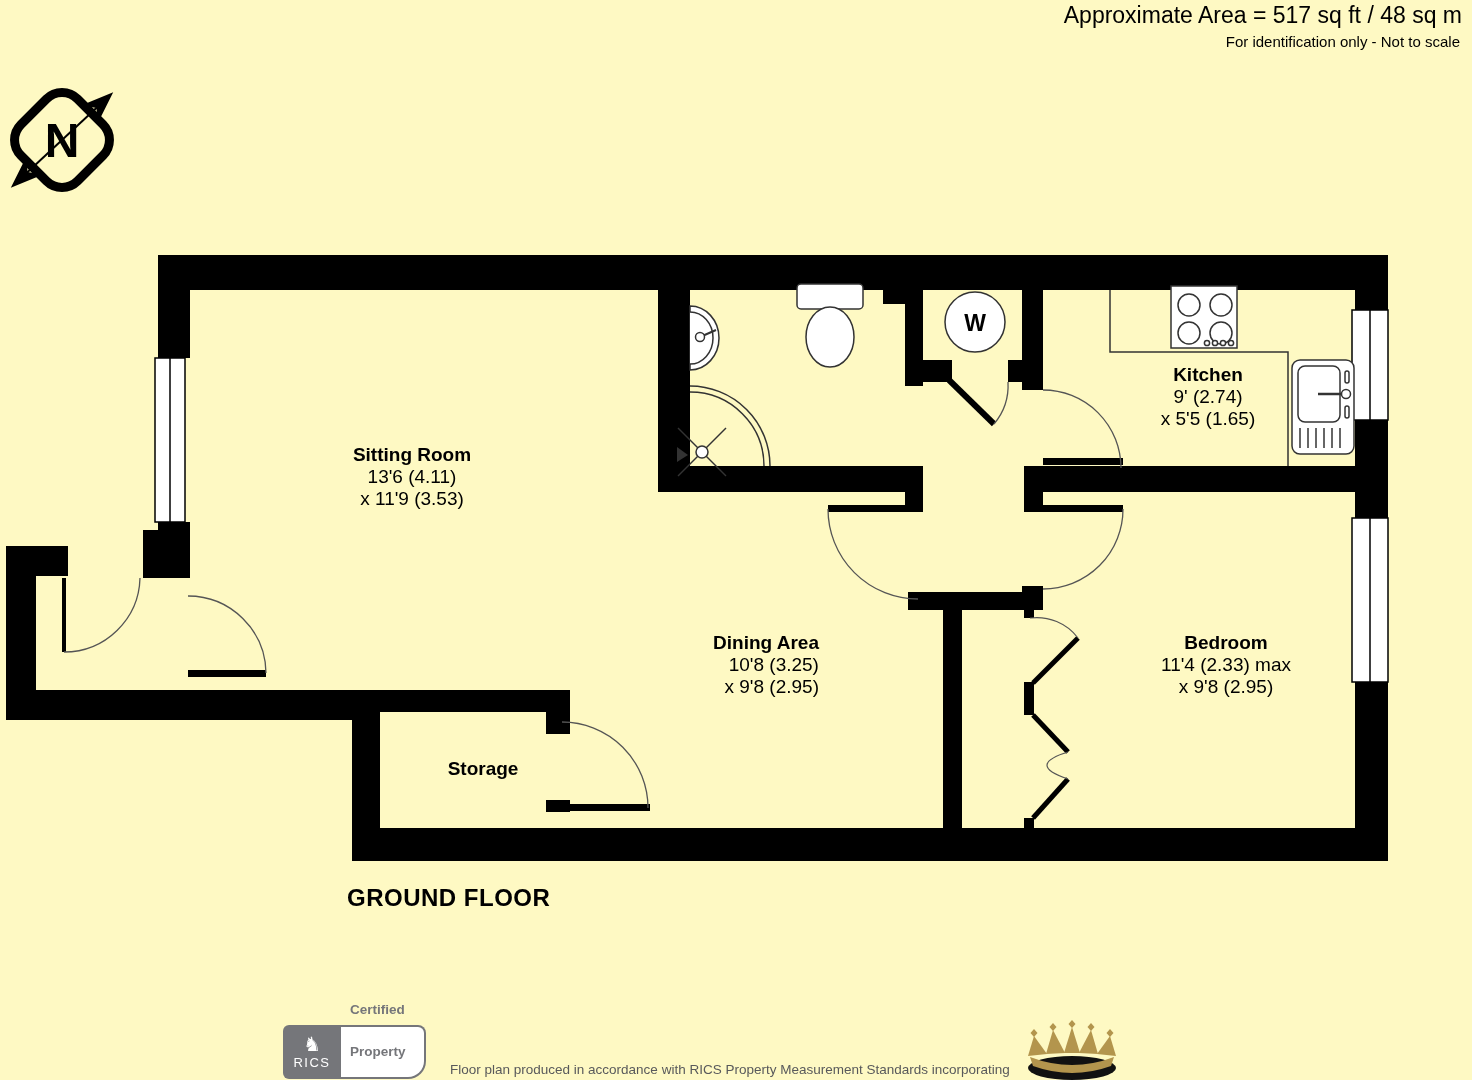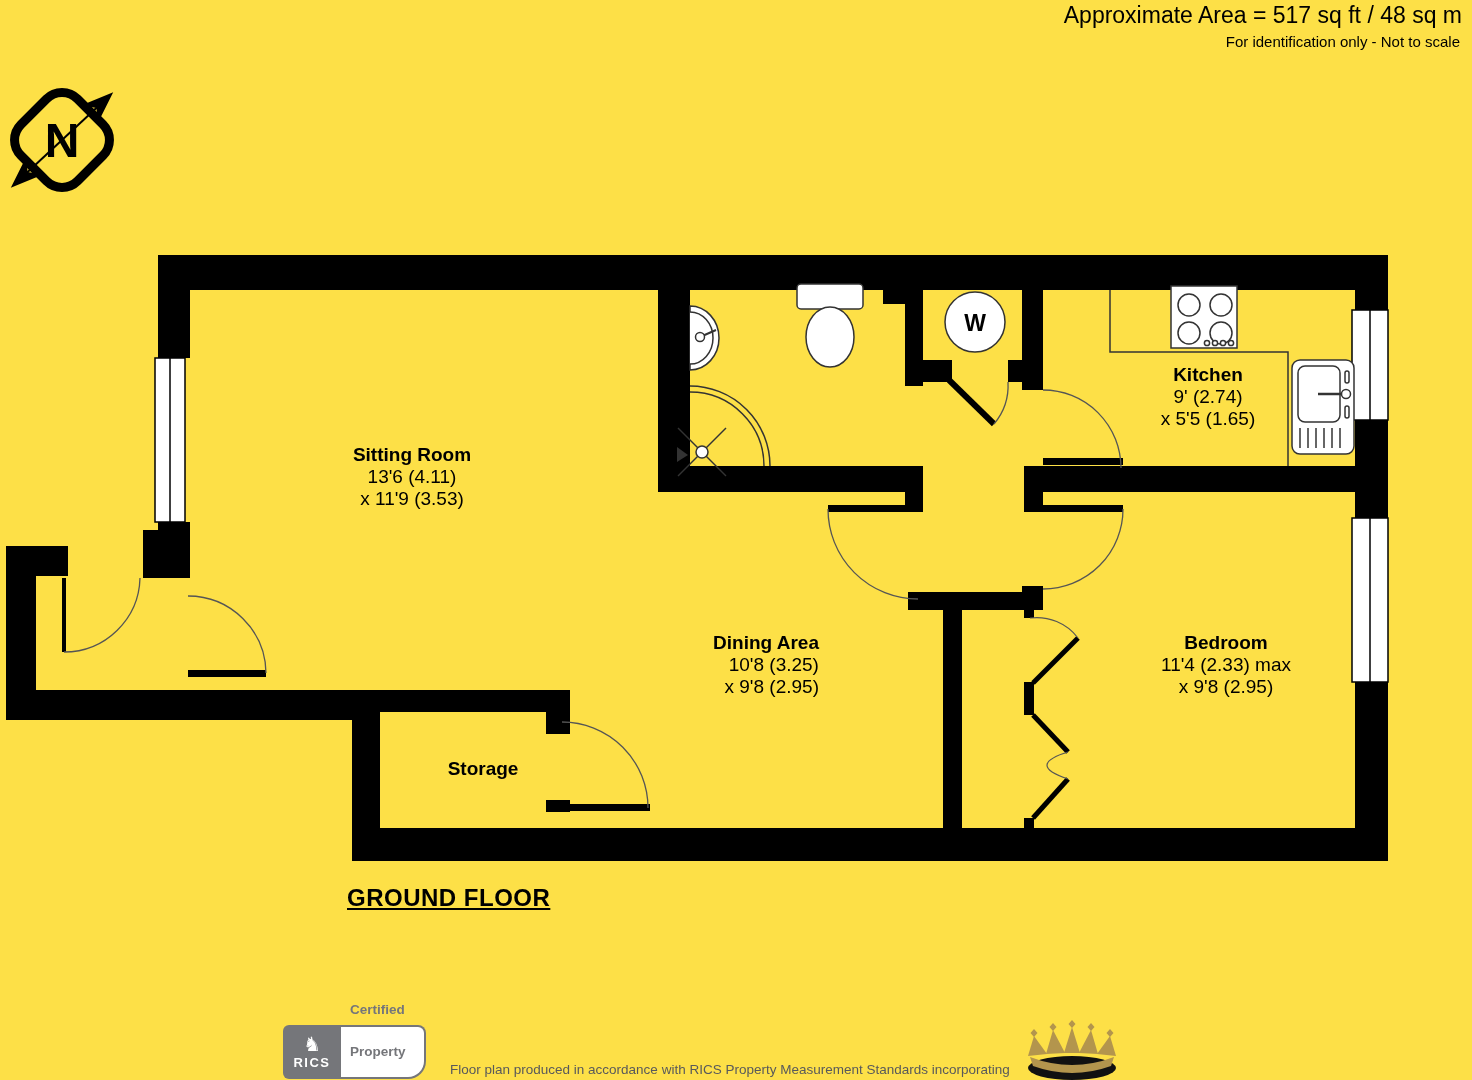--- a/index.html
+++ b/index.html
@@ -1,46 +1,46 @@
 <!DOCTYPE html>
 <html><head>
 <meta charset="utf-8">
 <style>
   html,body{margin:0;padding:0;background:#ffffff;}
   .canvas{
     position:relative;width:1472px;height:1080px;overflow:hidden;
-    font-family:"Liberation Sans","DejaVu Sans",sans-serif;color:#000;background:#fde047;
+    font-family:"Liberation Sans","DejaVu Sans",sans-serif;color:#000;background:#fef9c3;
   }
   .plan-svg{position:absolute;left:0;top:0;}
   .hdr-area{
     position:absolute;top:2px;right:10px;font-size:23px;color:#000;
   }
   .hdr-note{
     position:absolute;top:33px;right:12px;font-size:15px;color:#000;
   }
   .room-label{
     position:absolute;transform:translateX(-50%);text-align:center;
     font-size:19px;line-height:1.17;white-space:nowrap;
   }
   .room-label .rn{font-weight:bold;}
   .floor-label{
-    position:absolute;left:347px;top:884px;font-size:24px;font-weight:bold;letter-spacing:0.5px;text-decoration:underline;
+    position:absolute;left:347px;top:884px;font-size:24px;font-weight:bold;letter-spacing:0.5px;
   }
   .footer-disclaimer{
     position:absolute;left:450px;top:1026px;font-size:13.5px;line-height:1.28;
     color:#58595b;white-space:pre;
   }
   .rics{position:absolute;left:283px;top:1025px;height:54px;display:flex;}
   .rics-left{
     width:58px;height:54px;background:#75767a;border-radius:6px 0 0 6px;
     display:flex;flex-direction:column;align-items:center;justify-content:center;
     color:#fff;
   }
   .rics-lion{font-size:20px;line-height:1;color:#fff;}
-  .rics-word{font-size:13px;font-weight:bold;letter-spacing:1.5px;margin-top:1px;}
+  .rics-word{font-size:13px;font-weight:normal;letter-spacing:1.5px;margin-top:1px;}
   .rics-right{
     height:54px;box-sizing:border-box;background:#fff;border:2px solid #75767a;
     border-left:none;border-radius:0 8px 18px 0;padding:3px 14px 3px 9px;
     display:flex;flex-direction:column;justify-content:center;
     font-size:13.5px;font-weight:bold;color:#75767a;line-height:1.1;gap:27px;
   }
 </style>
 </head>
 <body>
 

